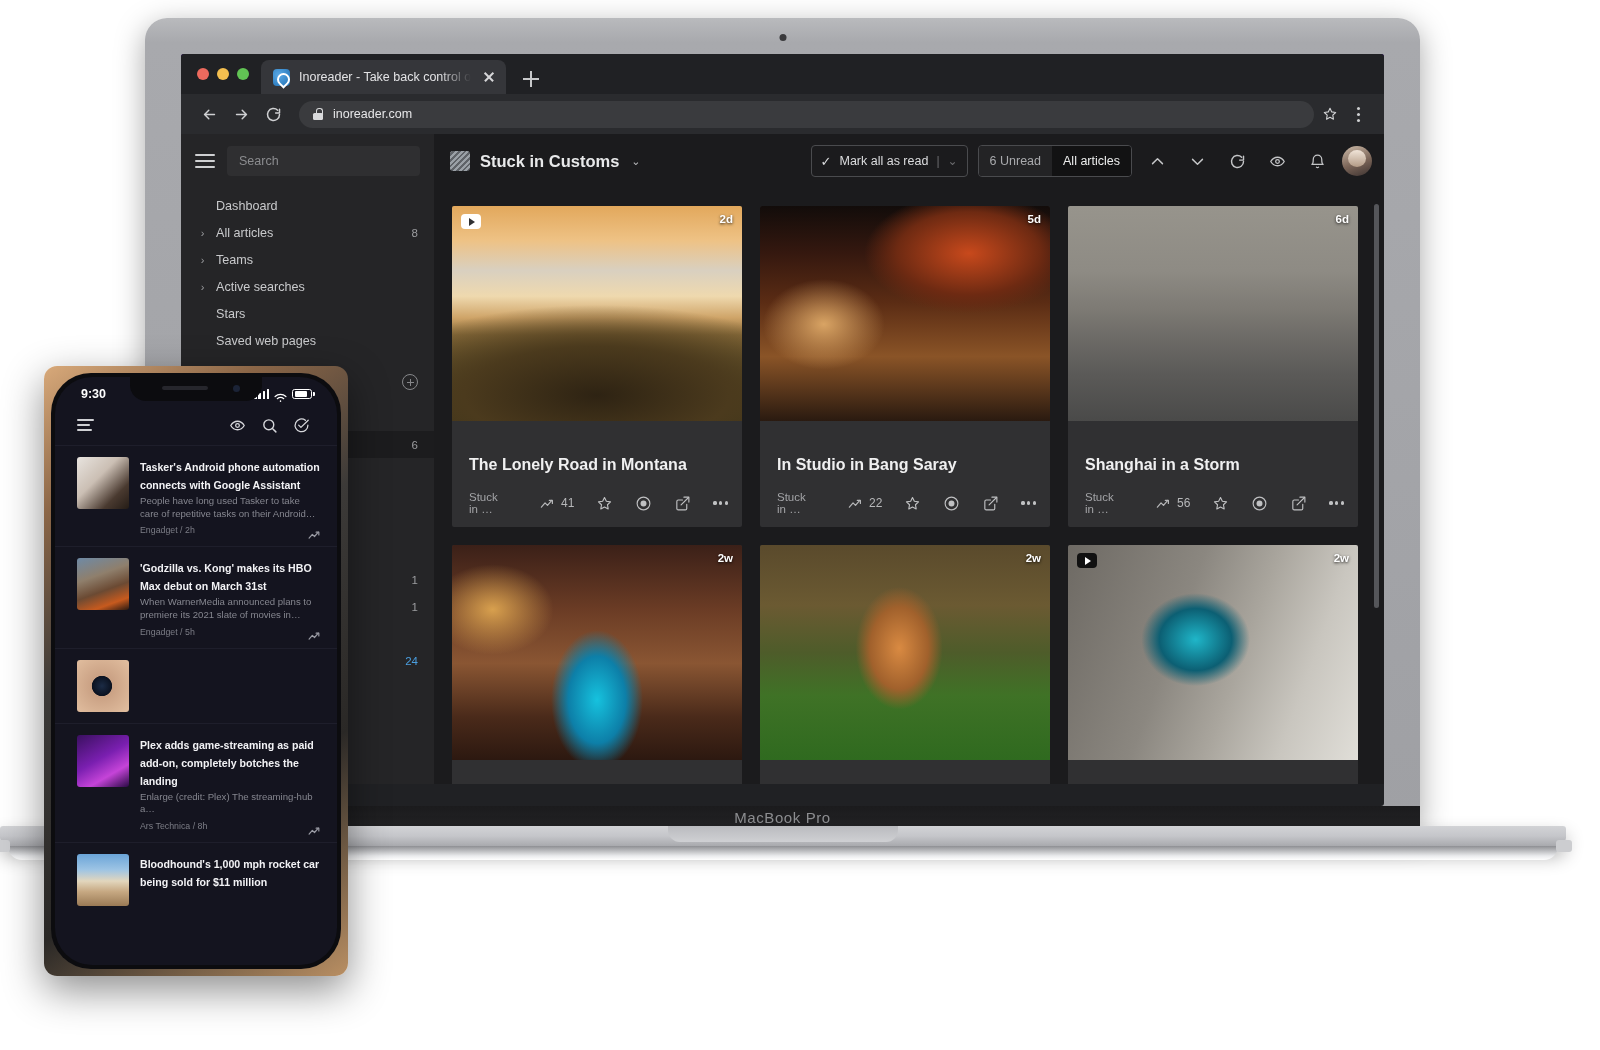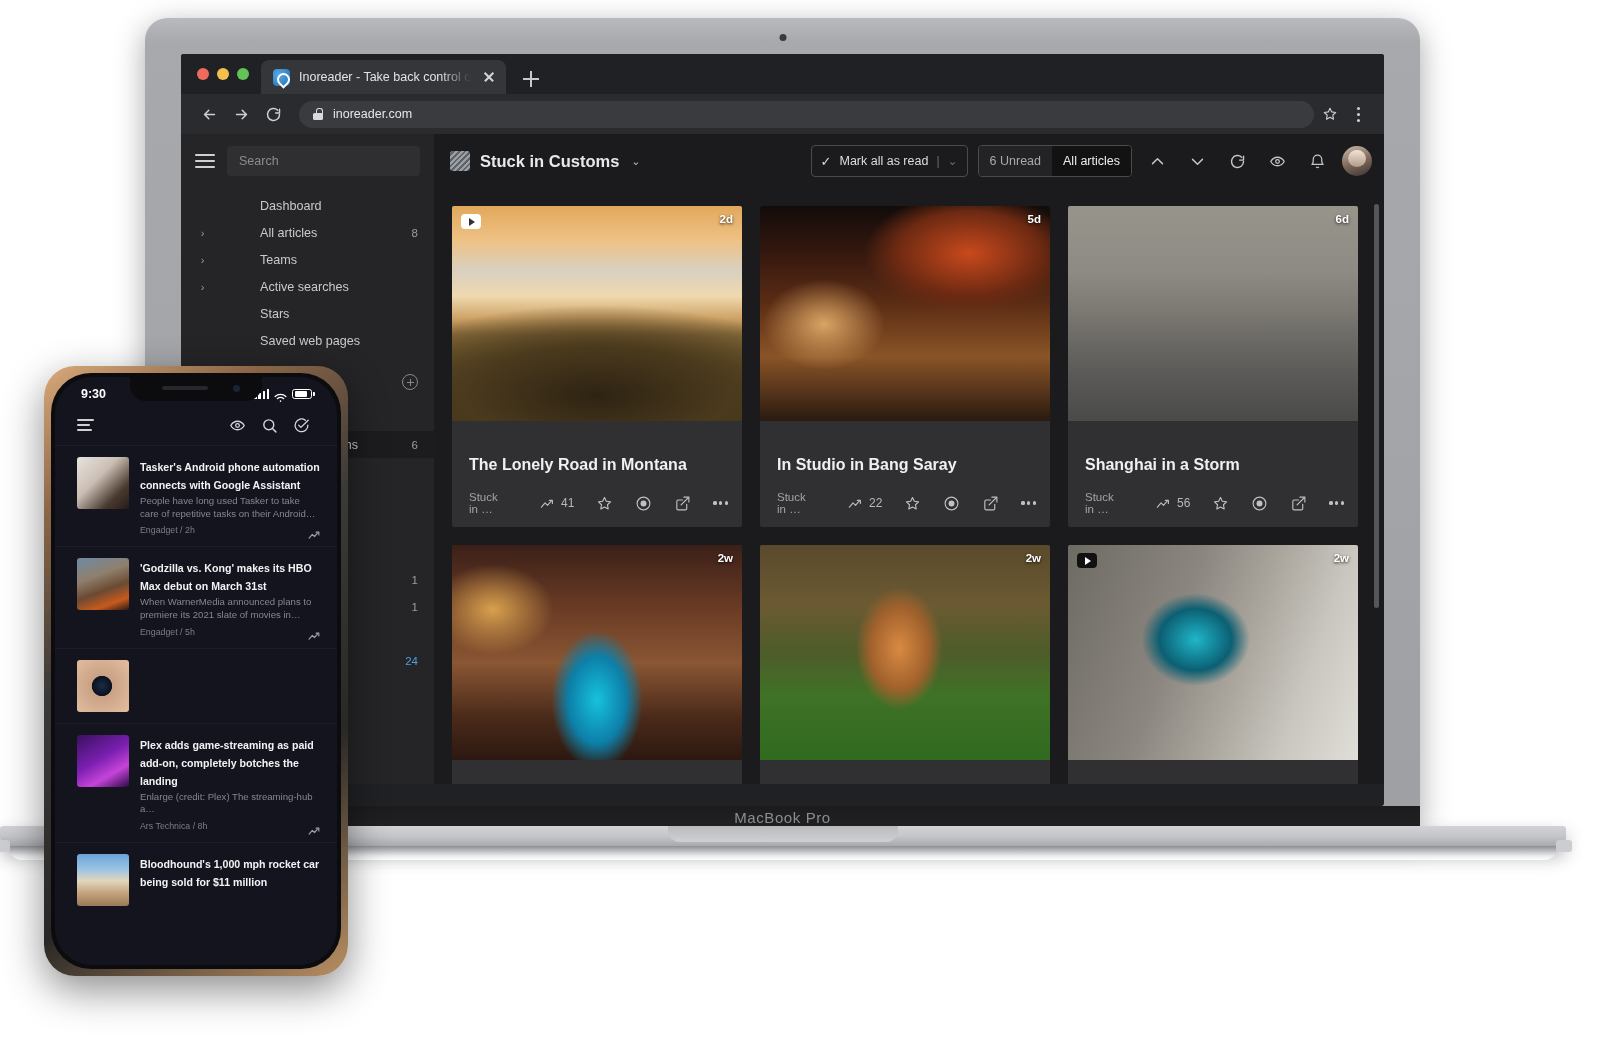--- a/index.html
+++ b/index.html
@@ -85,21 +85,21 @@
   .hamb { width:20px; display:flex; flex-direction:column; gap:4px; flex:0 0 20px; }
   .hamb i { height:2px; background:#cfd0d2; display:block; border-radius:1px; }
   .search { flex:1; height:30px; background:#2f2f31; border-radius:4px; display:flex;
             align-items:center; padding:0 12px; }
   .search span { font-size:12.5px; color:#8b8c8f; }
 
   .nav { padding-top:4px; }
   .nav-item { height:27px; display:flex; align-items:center; padding:0 16px 0 16px; gap:8px; }
   .nav-item.sel { background:#1c1c1e; }
   .caret { width:11px; flex:0 0 11px; color:#9b9c9f; font-size:11px; text-align:center; }
-  .nav-label { font-size:12.6px; color:#c9cacc; flex:1; white-space:nowrap; overflow:hidden; text-overflow:ellipsis;margin-left:44px;}
+  .nav-label { font-size:12.6px; color:#c9cacc; flex:1; white-space:nowrap; overflow:hidden; text-overflow:ellipsis;}
   .nav-count { font-size:11.5px; color:#9b9c9f; }
   .nav-count.blue { color:#4a9fe0; }
 
   .sect { height:36px; display:flex; align-items:center; padding:0 16px; gap:9px; margin-top:10px; }
   .gear { width:13px; height:13px; color:#86878a; flex:0 0 13px;}
   .sect-label { font-size:10.6px; letter-spacing:1.1px; color:#86878a; flex:1; }
   .plus { width:16px; height:16px; border:1.3px solid #86878a; border-radius:50%; position:relative; flex:0 0 16px;}
   .plus::before,.plus::after { content:""; position:absolute; background:#86878a; }
   .plus::before { left:3.5px; top:7px; width:7.5px; height:1.3px; }
   .plus::after  { left:7px; top:3.5px; width:1.3px; height:7.5px; }
@@ -173,21 +173,21 @@
      linear-gradient(180deg,#3b2018 0%,#6b3c25 30%,#8a5633 55%,#4a2a1a 80%,#2c1810 100%); }
   .art-fox { background:
      radial-gradient(ellipse 20% 38% at 48% 48%, #d98a42 0%, #a1612c 50%, transparent 75%),
      linear-gradient(180deg,#5a4a2c 0%,#6b5a32 28%,#4e5c2a 50%,#3f7226 70%,#2f6a1f 100%); }
   .art-elf { background:
      radial-gradient(ellipse 26% 30% at 44% 44%, #1fb6c9 0%, #0c5f73 48%, transparent 72%),
      linear-gradient(110deg,#6e6a64 0%,#8b8780 38%,#a9a59d 58%,#c9c6bf 78%,#e0ded8 100%); }
 
   
   .phone { position:absolute; left:44px; top:366px; width:304px; height:610px; }
-  .ph-body { position:absolute; inset:0; border-radius:31px;
+  .ph-body { position:absolute; inset:0; border-radius:13px;
       background:linear-gradient(145deg,#d8a97a 0%,#8b6647 18%,#3c3a38 40%,#2a2826 70%,#b98f63 100%);
       box-shadow:0 14px 40px rgba(0,0,0,.45); padding:7px; }
   .ph-inner { position:absolute; inset:7px; border-radius:40px; background:#0c0c0f; padding:4px; }
   .ph-screen { position:absolute; inset:4px; border-radius:37px; background:#14141f; overflow:hidden; }
   .notch { position:absolute; top:0; left:50%; transform:translateX(-50%); width:132px; height:24px;
       background:#0c0c0f; border-radius:0 0 16px 16px; z-index:5; }
   .notch .speak { position:absolute; left:32px; top:9px; width:46px; height:4px; border-radius:3px; background:#26262c; }
   .notch .cam { position:absolute; right:22px; top:8px; width:7px; height:7px; border-radius:50%; background:#1b2336; }
   .ph-status { height:28px; display:flex; align-items:center; justify-content:space-between;
       padding:6px 22px 0 26px; }

